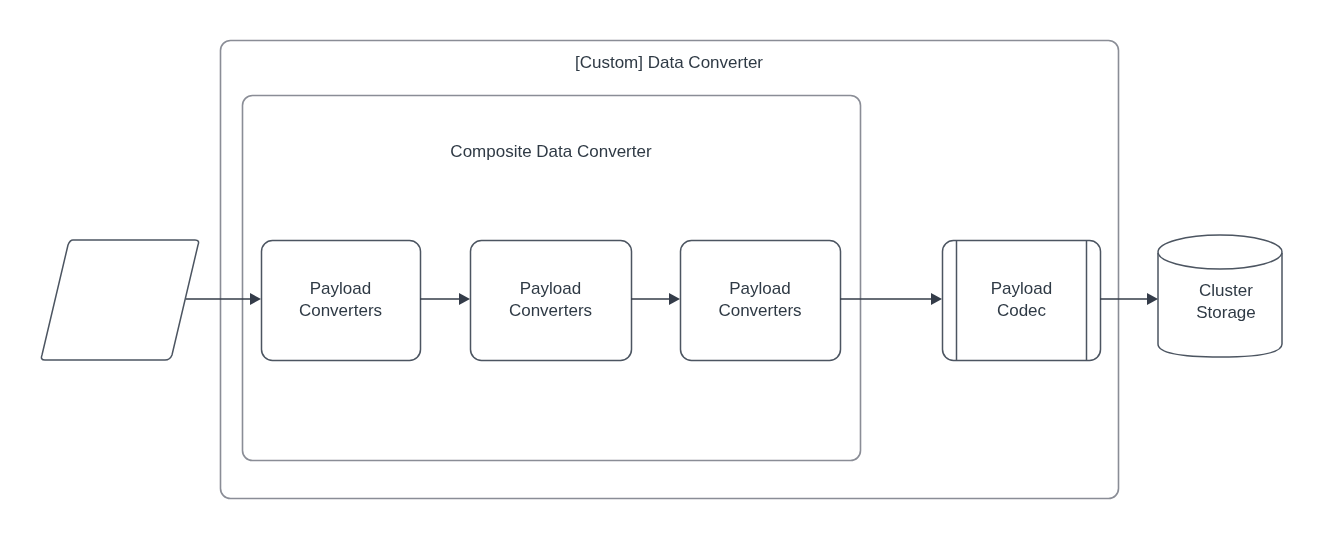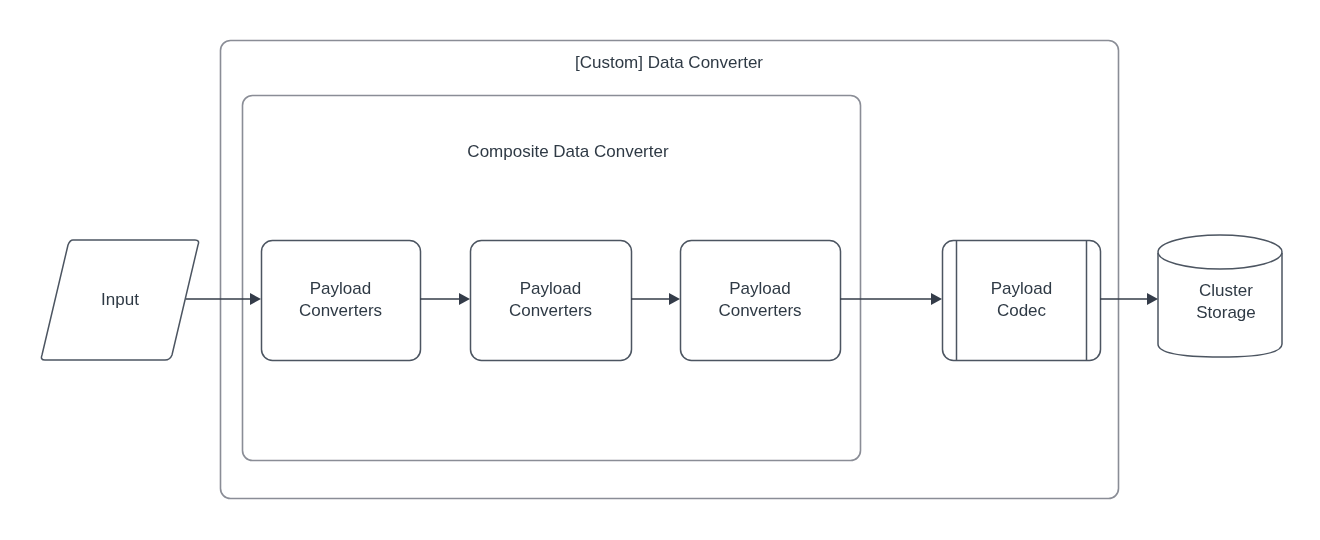--- a/index.html
+++ b/index.html
@@ -94,23 +94,22 @@
       </g>
       <g>
         <line x1="1100" y1="299" x2="1147" y2="299"></line>
         <path d="M 1147,293 L 1158,299 L 1147,305 Z" stroke="none"></path>
       </g>
     </g>
   </svg>
 
   <div class="group-title" style="left:220px; top:52px; width:898px;">[Custom] Data Converter</div>
 
-  <div class="group-title" style="left:242px; top:141px; width:618px;padding-left:17px;">Composite Data Converter</div>
+  <div class="group-title" style="left:242px; top:141px; width:618px;">Composite Data Converter</div>
 
-  <div class="node-label" style="left:40px; top:240px; width:160px; height:120px;">Input</div>
 
   <div class="node-label" style="left:261px; top:240px; width:159px; height:120px;">Payload
 Converters</div>
 
   <div class="node-label" style="left:470px; top:240px; width:161px; height:120px;">Payload
 Converters</div>
 
   <div class="node-label" style="left:680px; top:240px; width:160px; height:120px;">Payload
 Converters</div>
 

